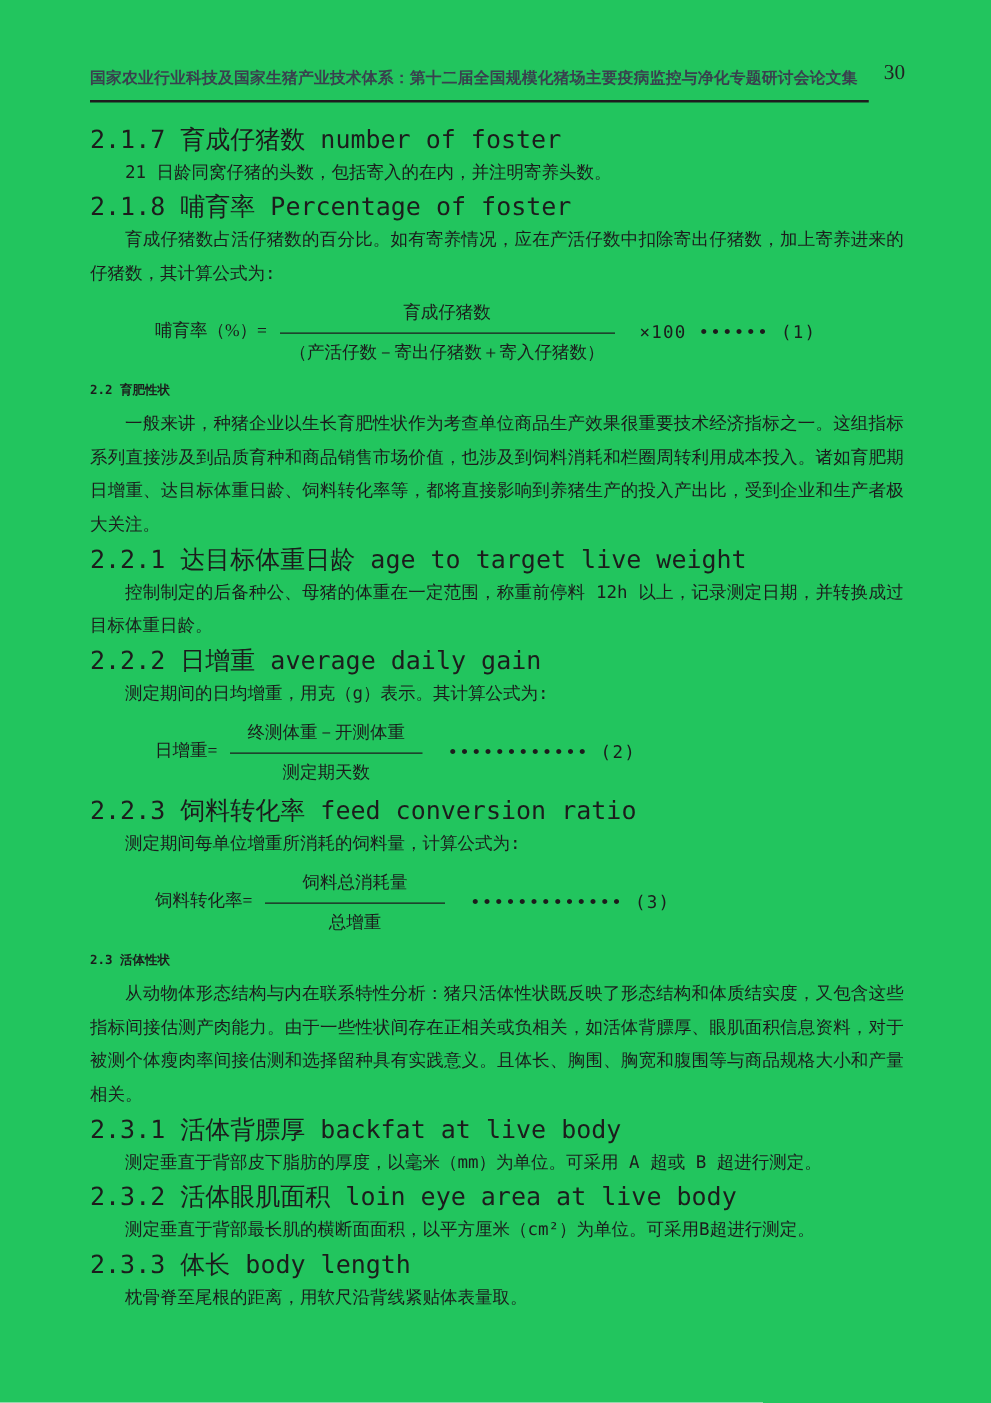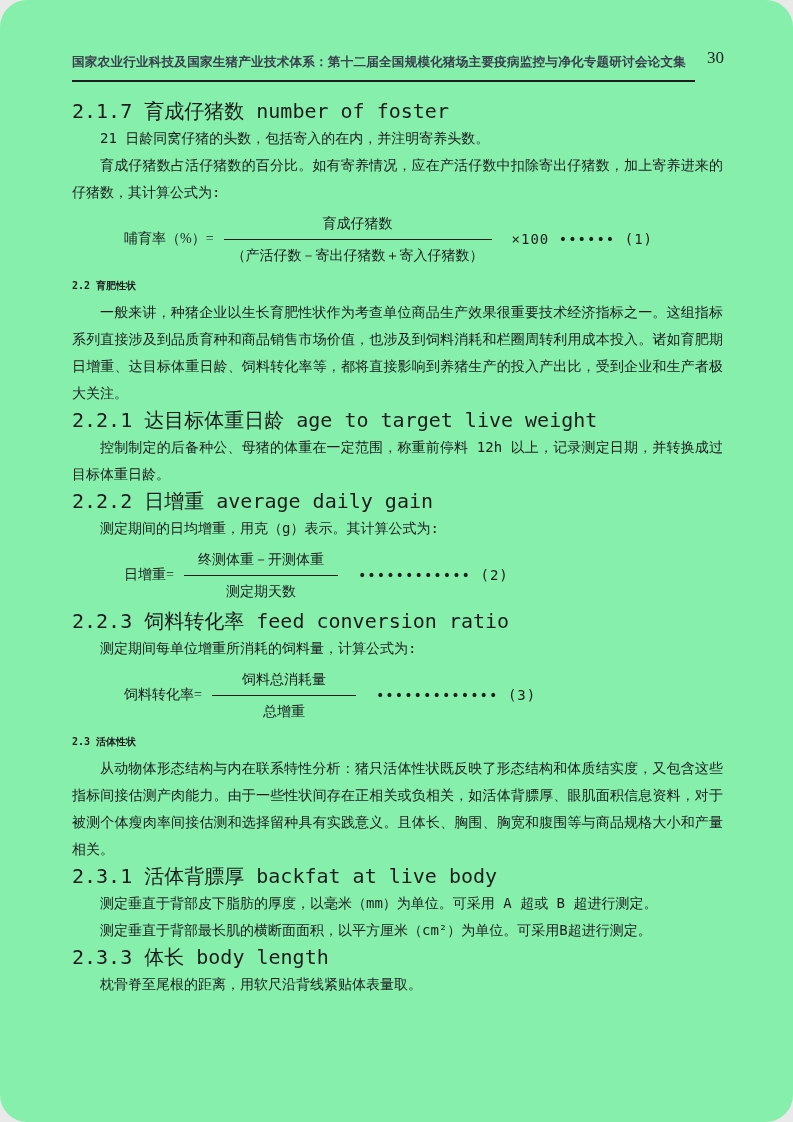--- a/index.html
+++ b/index.html
@@ -1,24 +1,23 @@
 <!DOCTYPE html>
 <html lang="zh"><head>
 <meta charset="utf-8">
 <style>
   html,body{margin:0;padding:0;background:#e9e9e9;}
   .page{
     position:relative;
     width:793px;height:1122px;
     margin:0 auto;
-    background:#86efac;
+    background:#22c55e;
     font-family:"DejaVu Sans Mono","Liberation Mono",monospace;
     color:#1c1c1c;
     overflow:hidden;
-    border-radius:27px;
   }
   .content{
     position:absolute;
     left:72px;right:70px;top:48px;
   }
   
   .running-header{
     display:flex;
     align-items:flex-end;
     justify-content:space-between;
@@ -101,20 +100,21 @@
     <div class="running-header">
       <div class="header-title">国家农业行业科技及国家生猪产业技术体系：第十二届全国规模化猪场主要疫病监控与净化专题研讨会论文集</div>
       <div class="header-pageno">30</div>
     </div>
 
     <div class="bodytext">
 
       <div class="sec-head">2.1.7 育成仔猪数 number of foster</div>
       <p class="para">21 日龄同窝仔猪的头数，包括寄入的在内，并注明寄养头数。</p>
 
+      <div class="sec-head">2.1.8 哺育率 Percentage of foster</div>
       <p class="para">育成仔猪数占活仔猪数的百分比。如有寄养情况，应在产活仔数中扣除寄出仔猪数，加上寄养进来的仔猪数，其计算公式为:</p>
 
       <div class="formula">
         <span class="lhs">哺育率（%）=</span>
         <span class="frac">
           <span class="num">育成仔猪数</span>
           <span class="den">（产活仔数－寄出仔猪数＋寄入仔猪数）</span>
         </span>
         <span class="rhs">×100 •••••• (1)</span>
       </div>
@@ -148,20 +148,21 @@
         </span>
         <span class="rhs">••••••••••••• (3)</span>
       </div>
 
       <div class="sec-head-bold">2.3 活体性状</div>
       <p class="para">从动物体形态结构与内在联系特性分析：猪只活体性状既反映了形态结构和体质结实度，又包含这些指标间接估测产肉能力。由于一些性状间存在正相关或负相关，如活体背膘厚、眼肌面积信息资料，对于被测个体瘦肉率间接估测和选择留种具有实践意义。且体长、胸围、胸宽和腹围等与商品规格大小和产量相关。</p>
 
       <div class="sec-head">2.3.1 活体背膘厚 backfat at live body</div>
       <p class="para">测定垂直于背部皮下脂肪的厚度，以毫米（mm）为单位。可采用 A 超或 B 超进行测定。</p>
 
+      <div class="sec-head">2.3.2 活体眼肌面积 loin eye area at live body</div>
       <p class="para">测定垂直于背部最长肌的横断面面积，以平方厘米（cm²）为单位。可采用B超进行测定。</p>
 
       <div class="sec-head">2.3.3 体长 body length</div>
       <p class="para">枕骨脊至尾根的距离，用软尺沿背线紧贴体表量取。</p>
 
     </div>
   </div>
 </div>
 
 </body></html>

